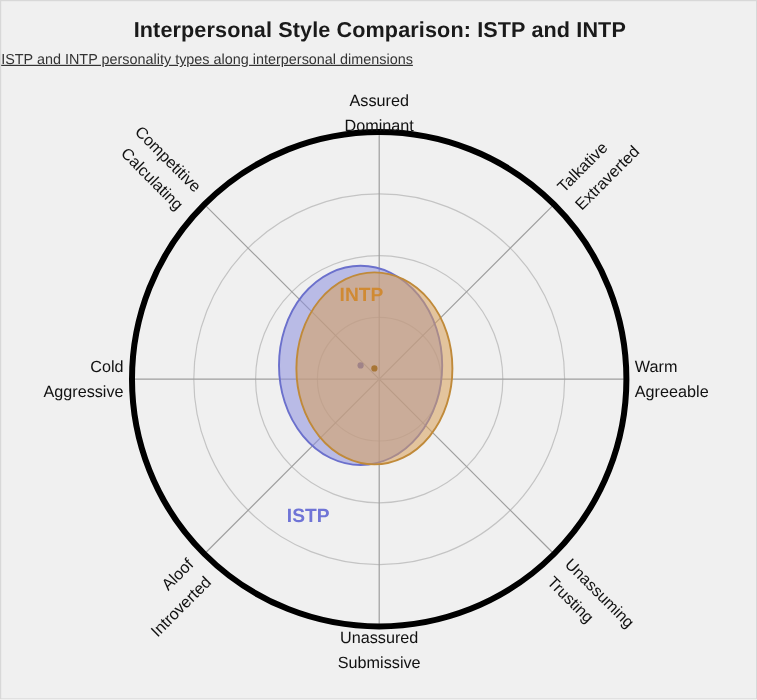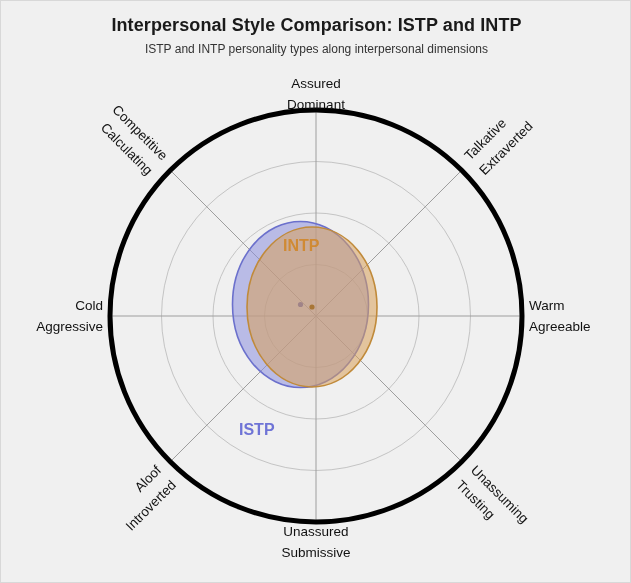--- a/index.html
+++ b/index.html
@@ -30,23 +30,23 @@
     font-size: 18px;
     font-weight: bold;
     color: #1a1a1a;
     letter-spacing: 0.1px;
   }
   #subtitle {
     position: absolute;
     top: 41px;
     left: 0;
     width: 631px;
-    text-align: center;
     font-size: 12px;
     color: #333333;
+    text-decoration: underline;
   }
   #plot {
     position: absolute;
     top: 60px;
     left: 0;
     width: 631px;
     height: 523px;
   }
   svg { display: block; }
   .axis-label {

